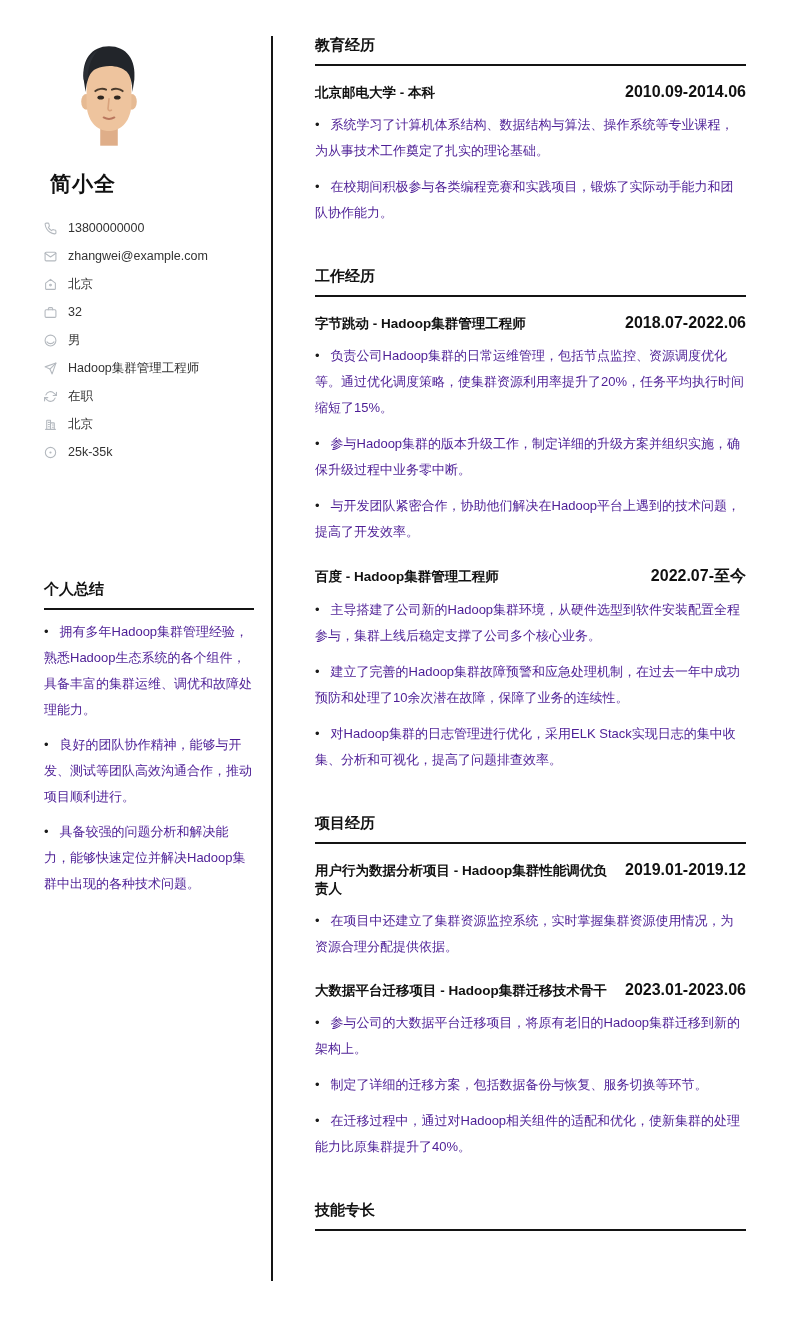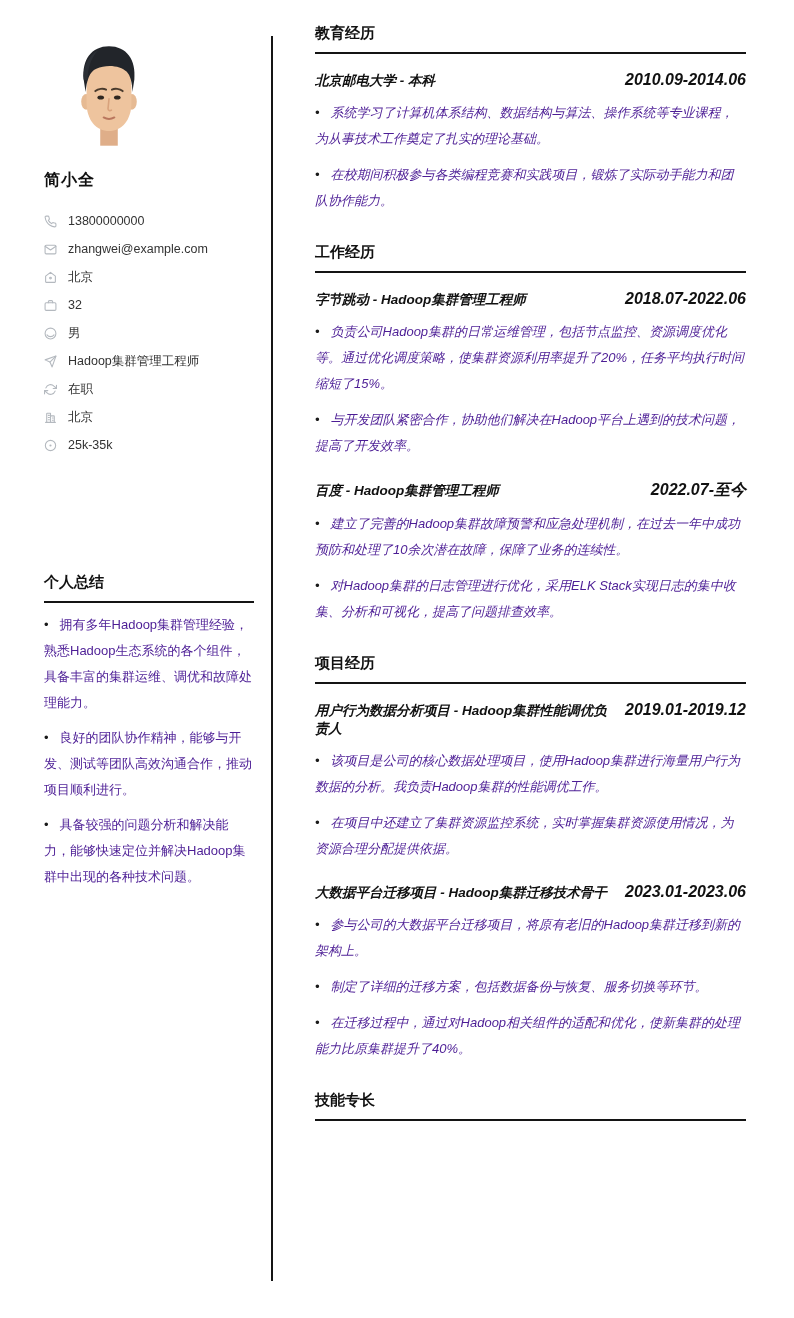--- a/index.html
+++ b/index.html
@@ -5,37 +5,37 @@
   html,body{margin:0;padding:0;}
   body{
     width:794px;height:1318px;background:#ffffff;position:relative;
     font-family:"Liberation Sans","DejaVu Sans",sans-serif;color:#262626;
     -webkit-font-smoothing:antialiased;overflow:hidden;
   }
   
   .sidebar{position:absolute;left:44px;top:38px;width:210px;}
   .photo-wrap{margin:2px 0 0 26px;width:78px;height:110px;}
   .photo-wrap svg{display:block;width:78px;height:110px;}
-  .name{font-size:16px;font-weight:700;color:#111;margin:20px 0 0;letter-spacing:1px;}
+  .name{font-size:21px;font-weight:700;color:#111;margin:20px 6px 0;letter-spacing:1px;}
   .contact{list-style:none;margin:16px 0 0;padding:0;}
   .contact li{display:flex;align-items:center;height:28px;font-size:12.5px;color:#333;text-align:right;}
   .contact svg{width:13px;height:13px;margin-right:11px;flex:none;}
   .icon-stroke{fill:none;stroke:#b4b9bf;stroke-width:2;stroke-linecap:round;stroke-linejoin:round;}
   .sec-h{font-size:15px;font-weight:700;color:#111;margin:0;padding-bottom:9px;border-bottom:2px solid #141414;}
   .summary-title{margin-top:114px;}
   .li{font-size:13px;line-height:26px;margin:9px 0 0;color:#4c1d95;}
   .li::before{content:"•";margin-right:11px;color:#1a1a1a;}
   .side-bullets{margin-top:3px;}
   
   .divider{position:absolute;left:271px;top:36px;width:2px;height:1245px;background:#151515;}
   
-  .main{position:absolute;left:315px;top:24px;width:431px;}
-  .section{margin-top:29px;}
+  .main{position:absolute;left:315px;top:36px;width:431px;}
+  .section{margin-top:41px;}
   .section:first-child{margin-top:0;}
-  .entry{margin-top:17px;font-style:italic;}
+  .entry{margin-top:17px;}
   .entry-head{display:flex;justify-content:space-between;align-items:baseline;}
   .entry-title{font-weight:700;font-size:13.5px;color:#111;}
   .entry-date{font-weight:700;font-size:16px;color:#111;white-space:nowrap;margin-left:12px;}
   .entry .li{margin-top:10px;}
 </style>
 </head>
 <body>
 
 <aside class="sidebar">
   <div class="photo-wrap">
@@ -152,40 +152,41 @@
   </section>
 
   <section class="section">
     <h2 class="sec-h">工作经历</h2>
     <div class="entry">
       <div class="entry-head">
         <span class="entry-title">字节跳动 - Hadoop集群管理工程师</span>
         <span class="entry-date">2018.07-2022.06</span>
       </div>
       <p class="li">负责公司Hadoop集群的日常运维管理，包括节点监控、资源调度优化等。通过优化调度策略，使集群资源利用率提升了20%，任务平均执行时间缩短了15%。</p>
+      <p class="li">参与Hadoop集群的版本升级工作，制定详细的升级方案并组织实施，确保升级过程中业务零中断。</p>
       <p class="li">与开发团队紧密合作，协助他们解决在Hadoop平台上遇到的技术问题，提高了开发效率。</p>
     </div>
     <div class="entry" style="margin-top:21px;">
       <div class="entry-head">
         <span class="entry-title">百度 - Hadoop集群管理工程师</span>
         <span class="entry-date">2022.07-至今</span>
       </div>
+      <p class="li">主导搭建了公司新的Hadoop集群环境，从硬件选型到软件安装配置全程参与，集群上线后稳定支撑了公司多个核心业务。</p>
       <p class="li">建立了完善的Hadoop集群故障预警和应急处理机制，在过去一年中成功预防和处理了10余次潜在故障，保障了业务的连续性。</p>
       <p class="li">对Hadoop集群的日志管理进行优化，采用ELK Stack实现日志的集中收集、分析和可视化，提高了问题排查效率。</p>
     </div>
   </section>
 
   <section class="section">
     <h2 class="sec-h">项目经历</h2>
     <div class="entry">
       <div class="entry-head">
         <span class="entry-title">用户行为数据分析项目 - Hadoop集群性能调优负责人</span>
         <span class="entry-date">2019.01-2019.12</span>
       </div>
-      <p class="li">该项目是公司的核心数据处理项目，使用Hadoop集群进行海量用户行为数据的分析。我负责Hadoop集群的性能调优工作。</p>
       <p class="li">在项目中还建立了集群资源监控系统，实时掌握集群资源使用情况，为资源合理分配提供依据。</p>
     </div>
     <div class="entry" style="margin-top:21px;">
       <div class="entry-head">
         <span class="entry-title">大数据平台迁移项目 - Hadoop集群迁移技术骨干</span>
         <span class="entry-date">2023.01-2023.06</span>
       </div>
       <p class="li">参与公司的大数据平台迁移项目，将原有老旧的Hadoop集群迁移到新的架构上。</p>
       <p class="li">制定了详细的迁移方案，包括数据备份与恢复、服务切换等环节。</p>
       <p class="li">在迁移过程中，通过对Hadoop相关组件的适配和优化，使新集群的处理能力比原集群提升了40%。</p>

